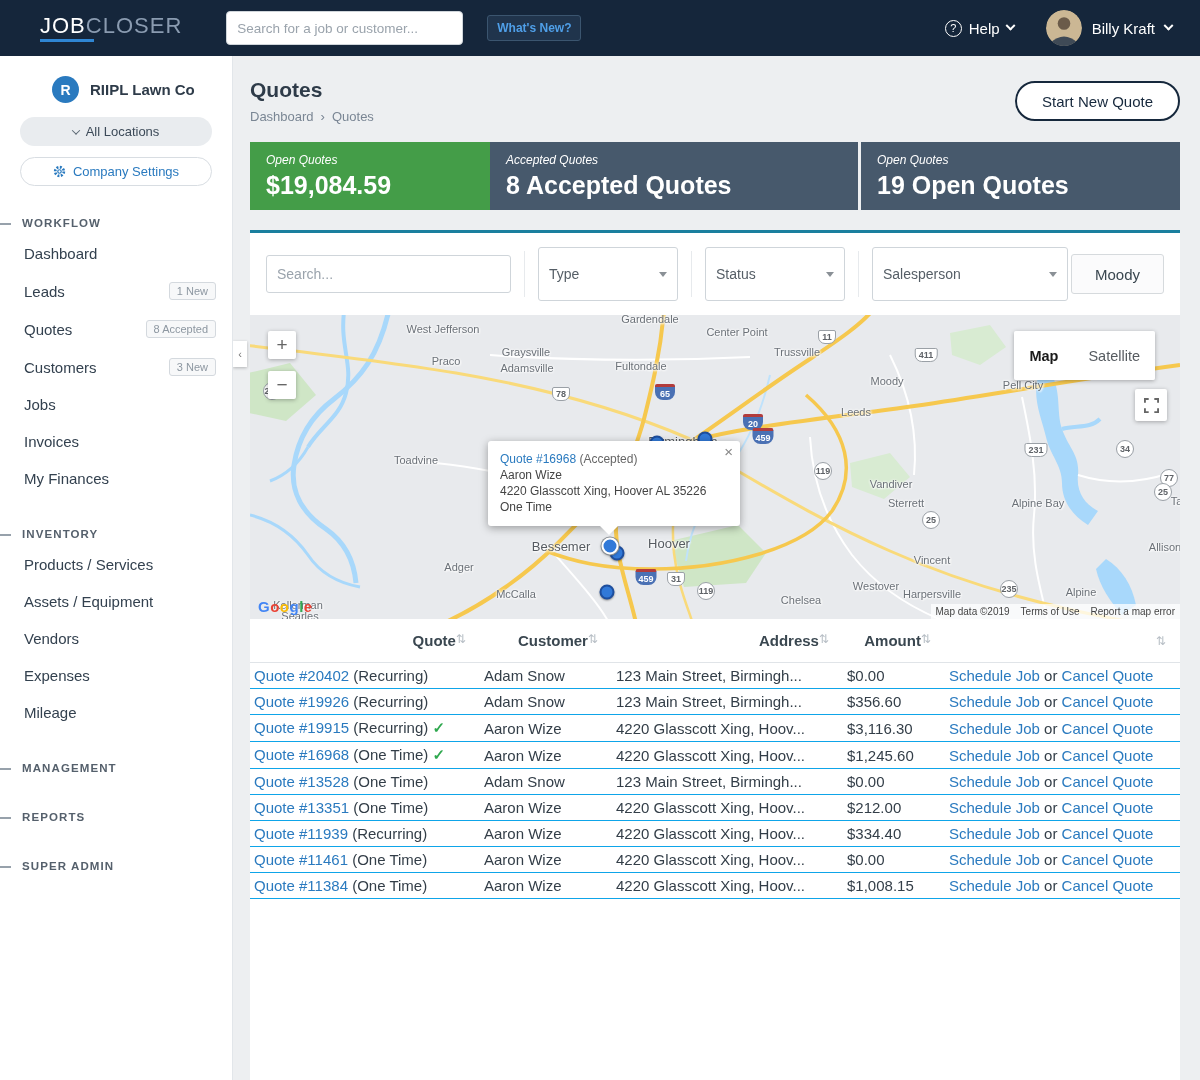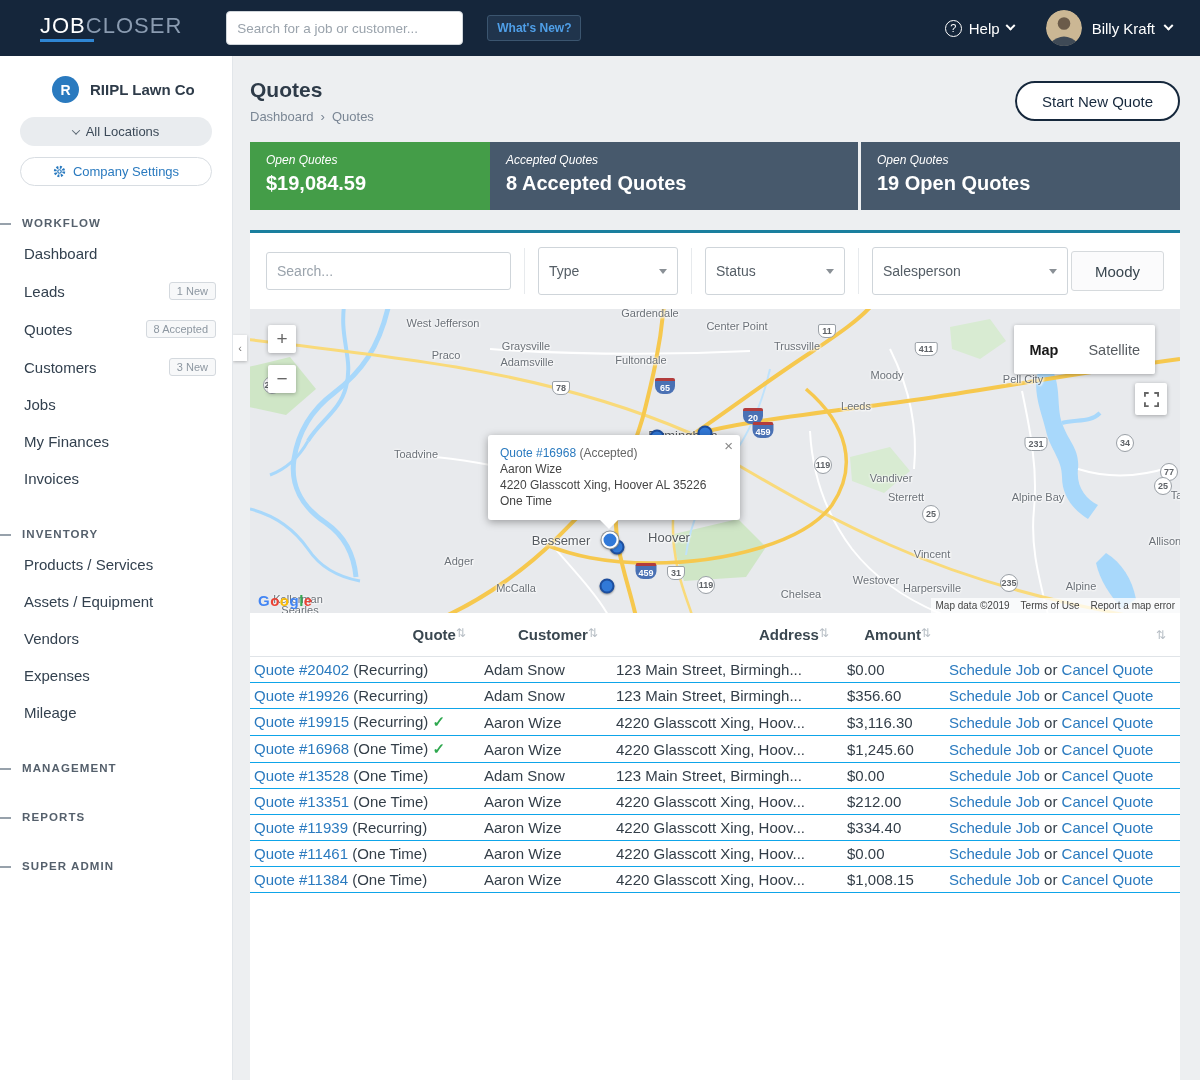--- a/index.html
+++ b/index.html
@@ -41,30 +41,30 @@
   .content{flex:1;padding:22px 20px 0 17px;display:flex;flex-direction:column;overflow:hidden}
   .page-head{display:flex;align-items:center;justify-content:space-between}
   .page-title{font-size:21px;font-weight:bold;color:#2e3b49}
   .breadcrumb{margin-top:7px;font-size:13px;color:#7a8694;display:flex;gap:7px}
   .breadcrumb a{color:#7a8694}
   .start-btn{height:40px;padding:0 25px;border-radius:21px;border:2px solid #16283c;background:#fff;font-size:15px;font-weight:normal;color:#16283c;cursor:pointer}
 
   .stats{display:flex;margin-top:18px;height:68px}
   .stat{color:#fff;padding:11px 16px}
   .stat .lbl{font-style:italic;font-size:12px}
-  .stat .val{font-size:20px;font-weight:bold;margin-top:5px;line-height:1.1}
+  .stat .val{font-size:25px;font-weight:bold;margin-top:5px;line-height:1.1}
   .stat.s1{width:240px;background:#449d48}
   .stat.s2{width:368px;background:#47596c}
   .stat.s3{flex:1;background:#47596c;margin-left:3px}
 
   .filterbar{margin-top:20px;background:#fff;border-top:3px solid #1a7f9e;padding:14px 16px;display:flex;align-items:center}
   .f-search{width:245px;height:38px;border:1px solid #cfd5da;border-radius:3px;padding:0 10px;font-size:14px;outline:none;color:#333}
   .f-search::placeholder{color:#9aa3ac}
   .fsep{width:1px;height:46px;background:#e7eaed;margin:-4px 13px}
-  .select{height:48px;border:1px solid #cfd5da;border-radius:3px;display:flex;align-items:center;justify-content:space-between;padding:0 10px;font-size:14px;color:#555e66;cursor:pointer;background:#fff}
+  .select{height:54px;border:1px solid #cfd5da;border-radius:3px;display:flex;align-items:center;justify-content:space-between;padding:0 10px;font-size:14px;color:#555e66;cursor:pointer;background:#fff}
   .sel-type,.sel-status{width:140px}
   .sel-sales{width:196px}
   .caret{width:0;height:0;border-left:4px solid transparent;border-right:4px solid transparent;border-top:5px solid #8a9096}
   .filter-btn{margin-left:auto;height:40px;padding:0 23px;border:1px solid #d6dadd;background:#fbfbfc;border-radius:3px;font-size:15px;color:#3a4750;cursor:pointer}
 
   
   .map-wrap{position:relative}
   .map{position:relative;height:304px;background:#e8eaed;overflow:hidden;cursor:grab}
   .map svg.roads{position:absolute;inset:0}
   .ml{position:absolute;transform:translate(-50%,-50%);font-size:11px;color:#6b7178;text-shadow:0 0 3px #fff,0 0 3px #fff,1px 1px 2px #fff;white-space:nowrap}
@@ -162,24 +162,24 @@
         <span class="badge">8 Accepted</span>
       </div>
     <div class="nav-item">
         <span>Customers</span>
         <span class="badge">3 New</span>
       </div>
     <div class="nav-item">
         <span>Jobs</span>
       </div>
     <div class="nav-item">
+        <span>Invoices</span>
+      </div>
+    <div class="nav-item">
         <span>My Finances</span>
-      </div>
-    <div class="nav-item">
-        <span>Invoices</span>
       </div>
 
     <div class="section-h">INVENTORY</div>
     <div class="nav-item">
         <span>Products / Services</span>
       </div>
     <div class="nav-item">
         <span>Assets / Equipment</span>
       </div>
     <div class="nav-item">

